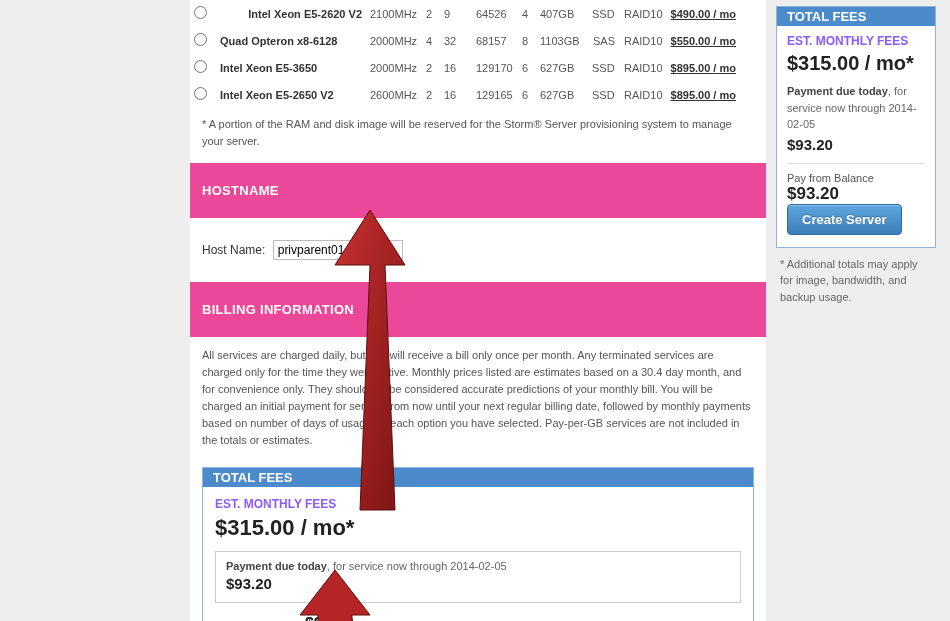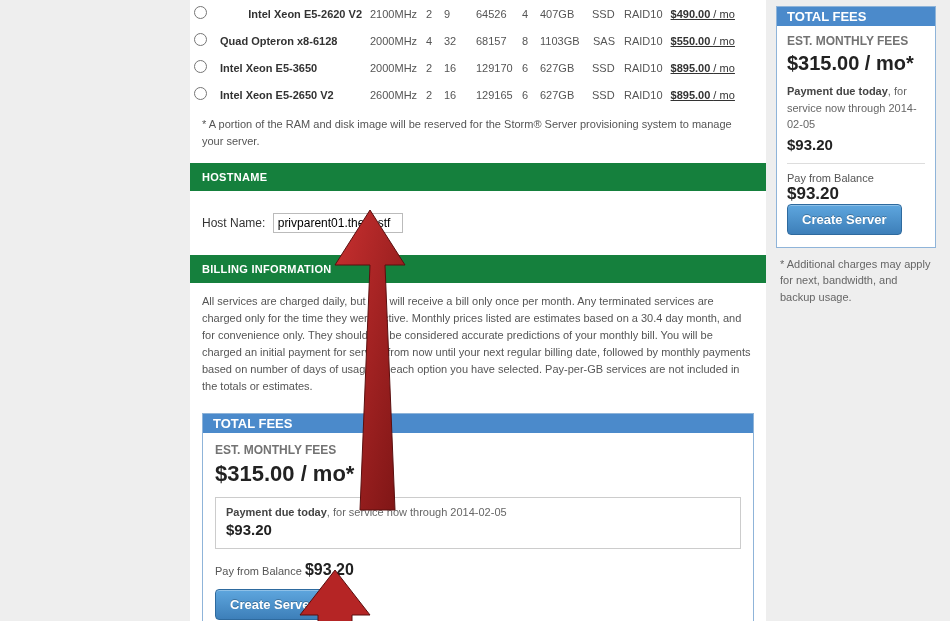--- a/index.html
+++ b/index.html
@@ -33,33 +33,33 @@
   border-collapse: collapse;
   font-size: 11px;
 }
 .server-table td {
   padding: 6px 4px;
   vertical-align: middle;
   color: #555;
 }
 .server-table .name { font-weight: bold; color: #333; }
 .server-table .price { font-weight: bold; text-decoration: underline; color: #333; }
-.server-table .pm { font-weight: normal; text-decoration: underline; text-align: right; }
+.server-table .pm { font-weight: bold; text-decoration: underline; text-align: right; }
 .disclaim {
   font-size: 11px;
   color: #555;
   padding: 8px 12px 14px 12px;
   line-height: 1.5;
 }
 .sec-header {
-  background: #15803d;
+  background: #ec4899;
   color: #fff;
   font-weight: bold;
-  font-size: 11px;
-  padding: 8px 12px;
+  font-size: 13px;
+  padding: 20px 12px;
   letter-spacing: 0.3px;
 }
 .hostname-row {
   padding: 22px 12px;
   font-size: 12px;
   color: #333;
 }
 .hostname-row label { margin-right: 4px; }
 .hostname-row input {
   border: 1px solid #bbb;
@@ -79,21 +79,21 @@
 }
 .fees-header {
   background: #4b8acb;
   color: #fff;
   font-weight: bold;
   font-size: 13px;
   padding: 2px 10px;
 }
 .fees-inner { padding: 10px 12px 14px 12px; }
 .est-label {
-  color: #737373;
+  color: #8b5cf6;
   font-weight: bold;
   font-size: 12px;
   margin-bottom: 4px;
 }
 .est-price {
   font-size: 22px;
   font-weight: bold;
   color: #222;
   margin-bottom: 10px;
 }
@@ -241,21 +241,21 @@
           <span class="b">Payment due today</span><span>, for service now through 2014-02-05</span>
         </div>
         <div class="side-amt">$93.20</div>
         <div class="side-payfrom">
           <span>Pay from </span><span>Balance</span>
           <span class="bal">$93.20</span>
         </div>
         <button class="create-btn">Create Server</button>
       </div>
     </div>
-    <div class="side-addl">* Additional charges may apply for next, bandwidth, and backup usage.</div>
+    <div class="side-addl">* Additional totals may apply for image, bandwidth, and backup usage.</div>
   </div>
 </div>
 
 <svg class="arrow" style="left:310px; top:210px;" width="120" height="310">
   <defs>
     <linearGradient id="g1" x1="0" y1="0" x2="1" y2="1">
       <stop offset="0" stop-color="#c93030"></stop>
         <stop offset="1" stop-color="#7a1414"></stop>
     </linearGradient>
   </defs>

